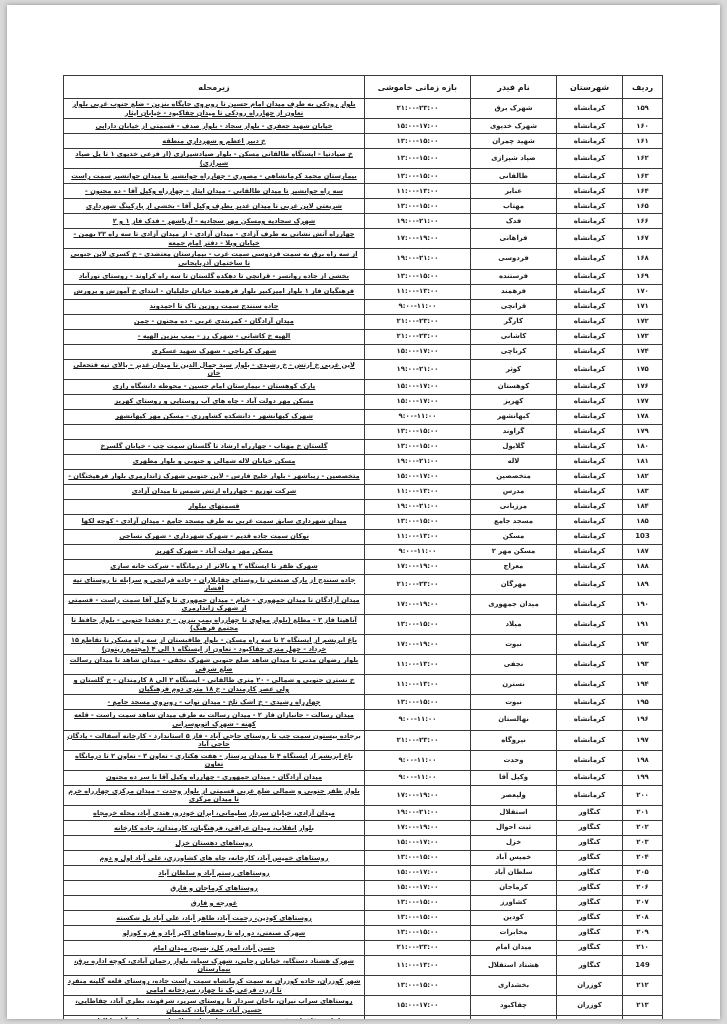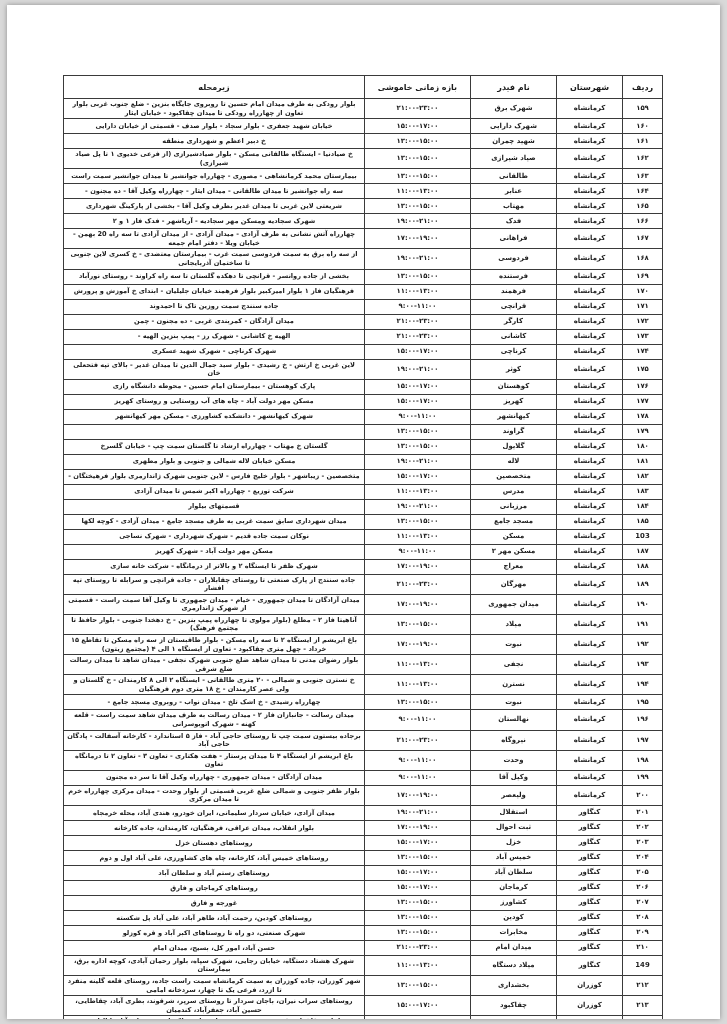--- a/index.html
+++ b/index.html
@@ -41,21 +41,21 @@
   }
   th{
     font-size:8px;
     height:20px;
   }
   td{
     font-size:6.9px;
     line-height:1.3;
     height:12px;
   }
-  td.cell-area{font-size:6.6px;}
+  td.cell-area{font-size:6.6px;text-decoration:underline;}
   col.c-row{width:40px;}
   col.c-county{width:66px;}
   col.c-feeder{width:86px;}
   col.c-time{width:106px;}
   col.c-area{width:auto;}
 </style>
 </head>
 <body>
 
 <div class="viewport">
@@ -84,21 +84,21 @@
               <td class="cell-row">۱۵۹</td>
               <td class="cell-county">کرمانشاه</td>
               <td class="cell-feeder">شهرک برق</td>
               <td class="cell-time">۲۱:۰۰-۲۳:۰۰</td>
               <td class="cell-area">بلوار رودکی به طرف میدان امام حسین تا روبروی جایگاه بنزین - ضلع جنوب غربی بلوار تعاون از چهارراه رودکی تا میدان چقاکبود - خیابان ایثار</td>
             </tr>
 
             <tr>
               <td class="cell-row">۱۶۰</td>
               <td class="cell-county">کرمانشاه</td>
-              <td class="cell-feeder">شهرک دارایی</td>
+              <td class="cell-feeder">شهرک خدیوی</td>
               <td class="cell-time">۱۵:۰۰-۱۷:۰۰</td>
               <td class="cell-area">خیابان شهید جعفری - بلوار سجاد - بلوار صدف - قسمتی از خیابان دارایی</td>
             </tr>
 
             <tr>
               <td class="cell-row">۱۶۱</td>
               <td class="cell-county">کرمانشاه</td>
               <td class="cell-feeder">شهید چمران</td>
               <td class="cell-time">۱۳:۰۰-۱۵:۰۰</td>
               <td class="cell-area">خ دبیر اعظم و شهرداری منطقه</td>
@@ -142,21 +142,21 @@
               <td class="cell-feeder">فدک</td>
               <td class="cell-time">۱۹:۰۰-۲۱:۰۰</td>
               <td class="cell-area">شهرک سجادیه ومسکن مهر سجادیه - آریاشهر - فدک فاز ۱ و ۲</td>
             </tr>
 
             <tr>
               <td class="cell-row">۱۶۷</td>
               <td class="cell-county">کرمانشاه</td>
               <td class="cell-feeder">فراهانی</td>
               <td class="cell-time">۱۷:۰۰-۱۹:۰۰</td>
-              <td class="cell-area">چهارراه آتش نشانی به طرف آزادی - میدان آزادی - از میدان آزادی تا سه راه 20 بهمن - خیابان ویلا - دفتر امام جمعه</td>
+              <td class="cell-area">چهارراه آتش نشانی به طرف آزادی - میدان آزادی - از میدان آزادی تا سه راه ۲۲ بهمن - خیابان ویلا - دفتر امام جمعه</td>
             </tr>
 
             <tr>
               <td class="cell-row">۱۶۸</td>
               <td class="cell-county">کرمانشاه</td>
               <td class="cell-feeder">فردوسی</td>
               <td class="cell-time">۱۹:۰۰-۲۱:۰۰</td>
               <td class="cell-area">از سه راه برق به سمت فردوسی سمت غرب - بیمارستان معتضدی - خ کسری لاین جنوبی تا ساختمان آذربایجانی</td>
             </tr>
 
@@ -270,21 +270,21 @@
               <td class="cell-feeder">متخصصین</td>
               <td class="cell-time">۱۵:۰۰-۱۷:۰۰</td>
               <td class="cell-area">متخصصین - زیباشهر - بلوار خلیج فارس - لاین جنوبی شهرک ژاندارمری بلوار فرهیختگان -</td>
             </tr>
 
             <tr>
               <td class="cell-row">۱۸۳</td>
               <td class="cell-county">کرمانشاه</td>
               <td class="cell-feeder">مدرس</td>
               <td class="cell-time">۱۱:۰۰-۱۳:۰۰</td>
-              <td class="cell-area">شرکت توزیع - چهارراه اکبر شمس تا میدان آزادی</td>
+              <td class="cell-area">شرکت توزیع - چهارراه ارتش شمس تا میدان آزادی</td>
             </tr>
 
             <tr>
               <td class="cell-row">۱۸۴</td>
               <td class="cell-county">کرمانشاه</td>
               <td class="cell-feeder">مرزبانی</td>
               <td class="cell-time">۱۹:۰۰-۲۱:۰۰</td>
               <td class="cell-area">قسمتهای بیلوار</td>
             </tr>
 
@@ -492,21 +492,21 @@
               <td class="cell-row">۲۱۰</td>
               <td class="cell-county">کنگاور</td>
               <td class="cell-feeder">میدان امام</td>
               <td class="cell-time">۲۱:۰۰-۲۳:۰۰</td>
               <td class="cell-area">حسن آباد، امور کل، بسیج، میدان امام</td>
             </tr>
 
             <tr>
               <td class="cell-row">149</td>
               <td class="cell-county">کنگاور</td>
-              <td class="cell-feeder">میلاد دستگاه</td>
+              <td class="cell-feeder">هشتاد استقلال</td>
               <td class="cell-time">۱۱:۰۰-۱۳:۰۰</td>
               <td class="cell-area">شهرک هشتاد دستگاه، خیابان رجایی، شهرک سپاه، بلوار رحمان آبادی، کوچه اداره برق، بیمارستان</td>
             </tr>
 
             <tr>
               <td class="cell-row">۲۱۲</td>
               <td class="cell-county">کوزران</td>
               <td class="cell-feeder">بخشداری</td>
               <td class="cell-time">۱۳:۰۰-۱۵:۰۰</td>
               <td class="cell-area">شهر کوزران، جاده کوزران به سمت کرمانشاه سمت راست جاده، روستای قلعه گلینه منفرد تا ازرد، فرعی یک تا چهار، سردخانه امامی</td>

